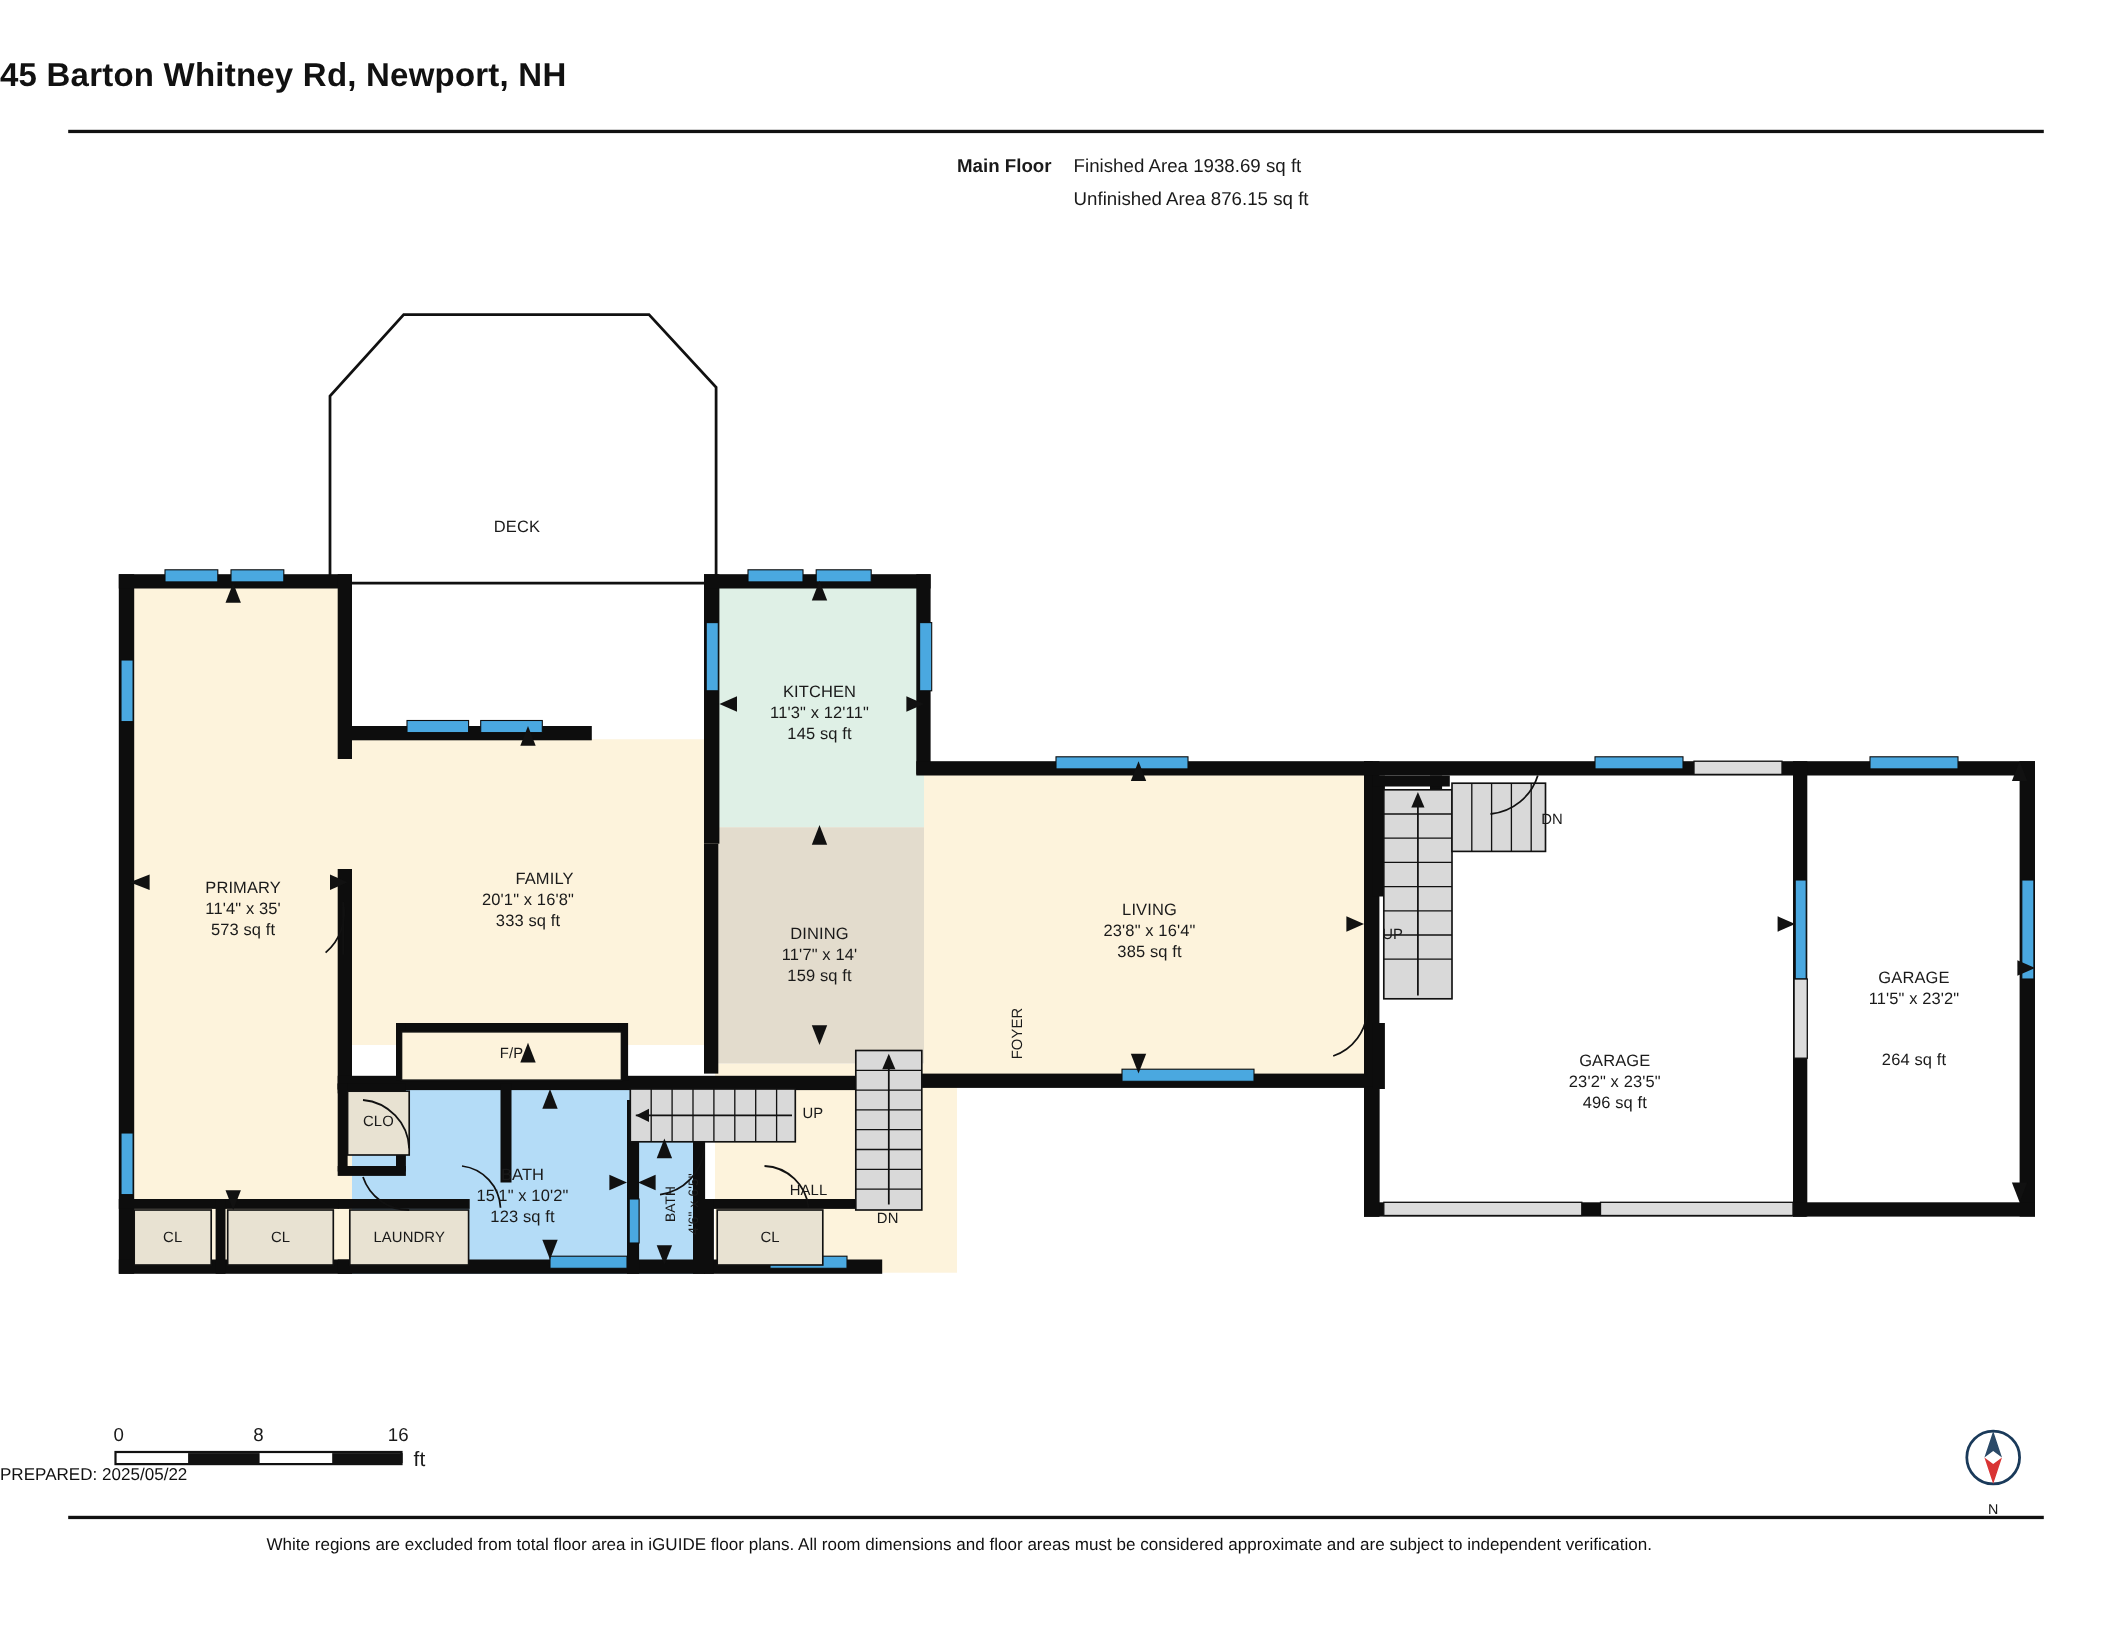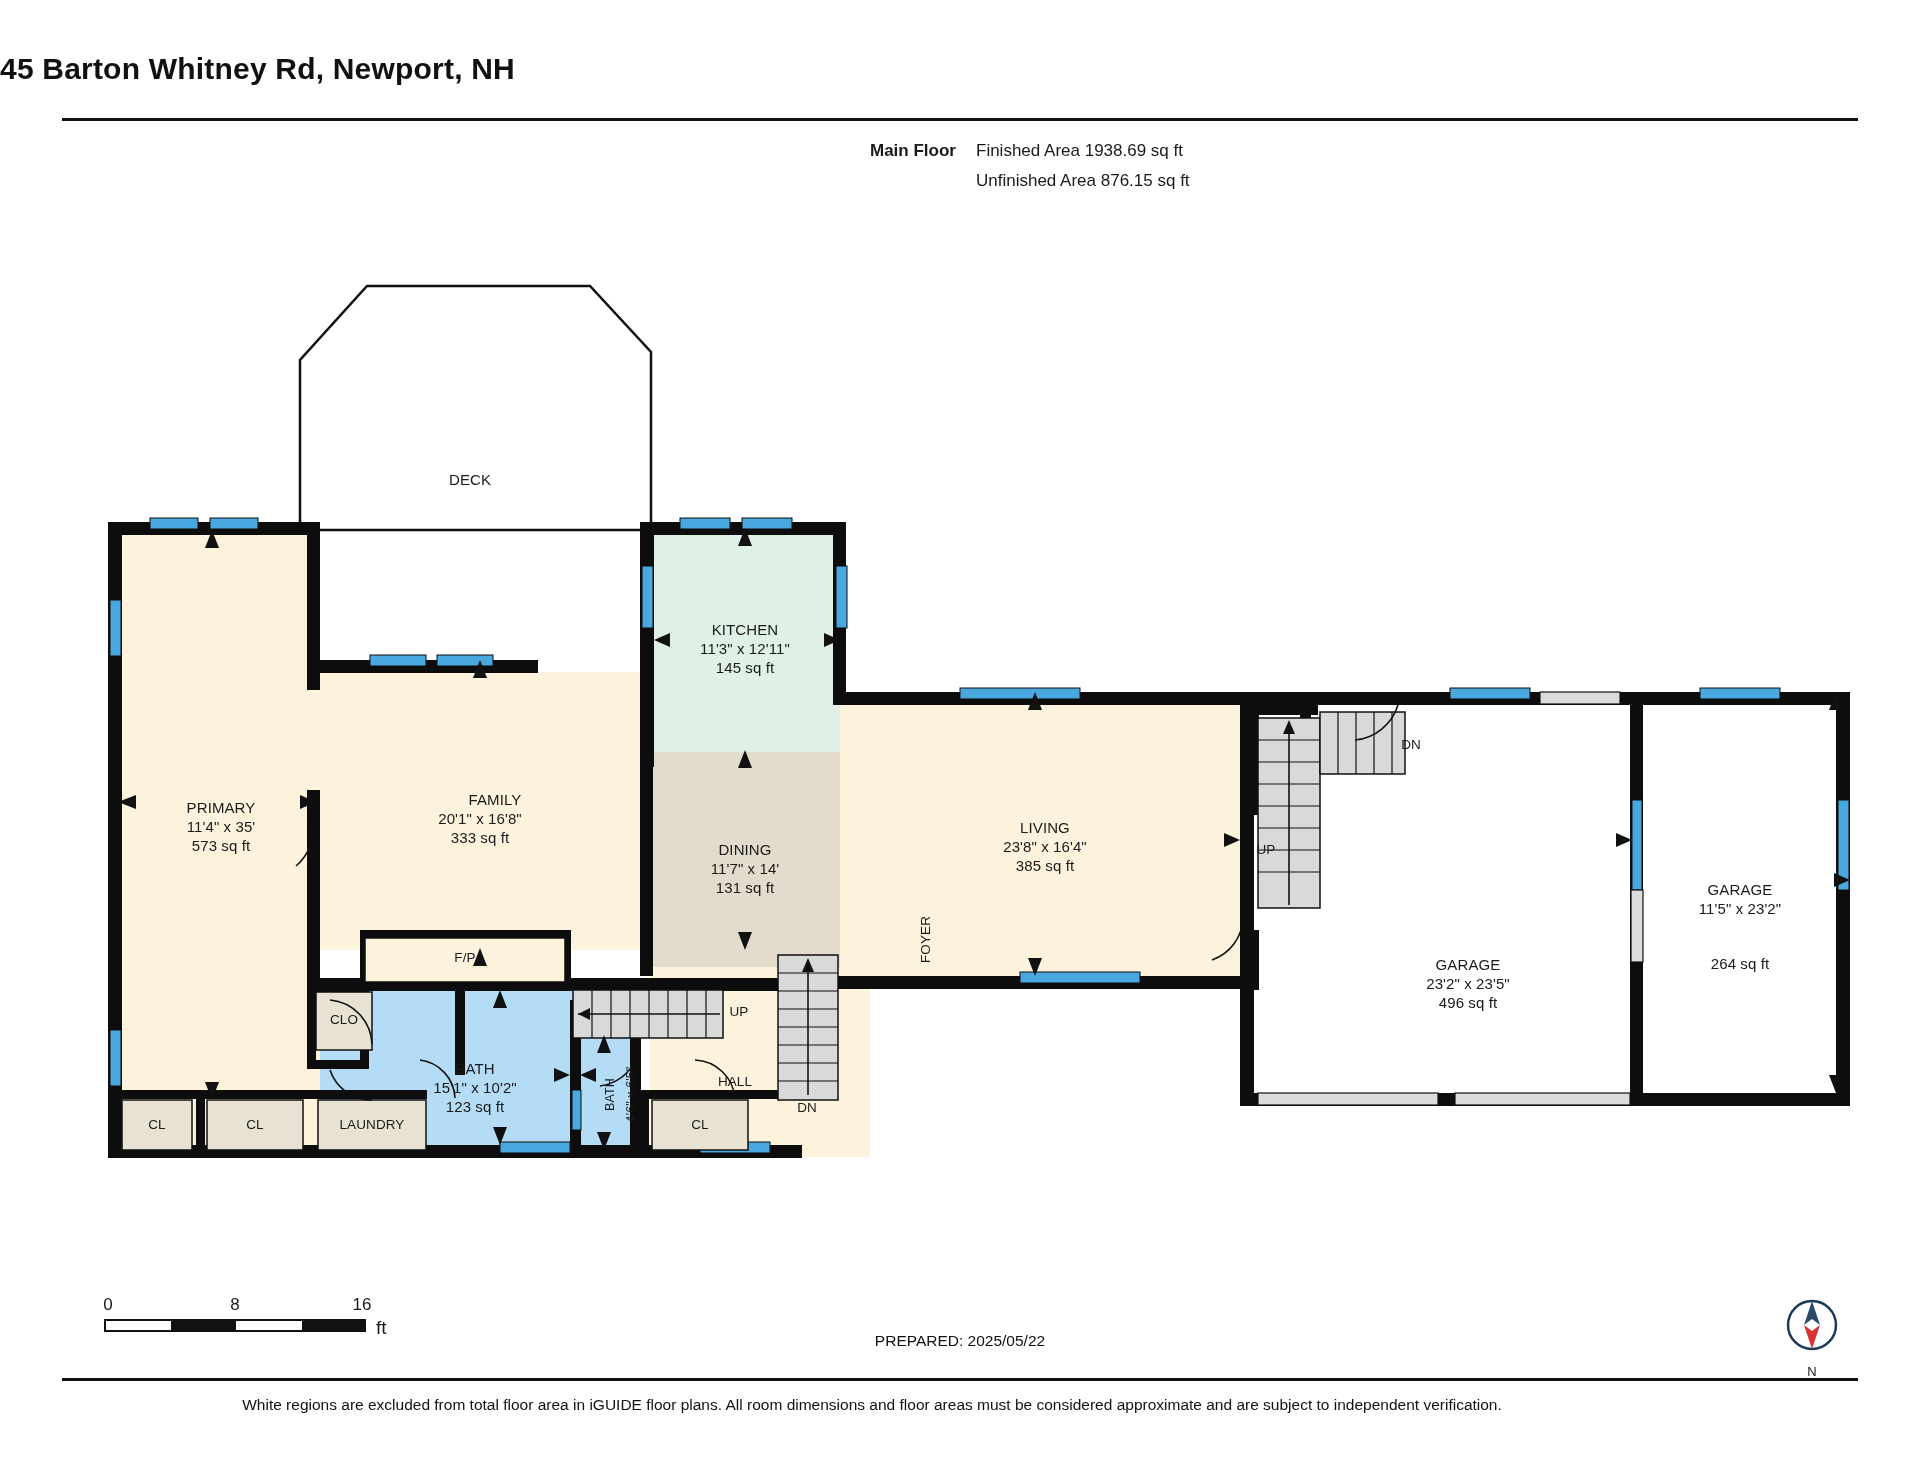--- a/index.html
+++ b/index.html
@@ -13,21 +13,21 @@
   #title-rule{
     position:absolute;left:62px;top:118px;width:1796px;height:3px;background:#111;
   }
   #area-summary{position:absolute;left:870px;top:136px;font-size:17px;line-height:30px;}
   #area-summary .lbl{font-weight:bold;display:inline-block;width:106px;}
   #area-summary .val{display:inline-block;}
 
   
   #footer-rule{position:absolute;left:62px;top:1378px;width:1796px;height:3px;background:#111;}
   #disclaimer{position:absolute;left:0;top:1396px;width:1744px;text-align:center;font-size:15.5px;color:#111;}
-  #prepared{position:absolute;left:0;top:1332px;width:1920px;text-align:center;font-size:15.5px;color:#111;}
+  #prepared{position:absolute;left:0;top:1332px;width:1920px;font-size:15.5px;color:#111;}
 
   
   #scalebar{position:absolute;left:104px;top:1295px;width:270px;height:44px;}
   #scalebar .ticks{position:relative;height:22px;font-size:17px;}
   #scalebar .ticks span{position:absolute;top:0;transform:translateX(-50%);}
   #scalebar .bar{position:relative;top:2px;width:262px;height:13px;border:2px solid #111;box-sizing:border-box;background:#fff;}
   #scalebar .bar i{position:absolute;top:0;height:100%;background:#111;display:block;}
   #scalebar .unit{position:absolute;left:272px;top:22px;font-size:19px;}
 
   
@@ -315,21 +315,21 @@
 <div class="lbl-txt" style="left:395px;top:790px;width:200px;">FAMILY</div>
 <div class="lbl-txt" style="left:380px;top:809px;width:200px;">20'1" x 16'8"</div>
 <div class="lbl-txt" style="left:380px;top:828px;width:200px;">333 sq ft</div>
 
 <div class="lbl-txt" style="left:650px;top:620px;width:190px;">KITCHEN</div>
 <div class="lbl-txt" style="left:650px;top:639px;width:190px;">11'3" x 12'11"</div>
 <div class="lbl-txt" style="left:650px;top:658px;width:190px;">145 sq ft</div>
 
 <div class="lbl-txt" style="left:650px;top:840px;width:190px;">DINING</div>
 <div class="lbl-txt" style="left:650px;top:859px;width:190px;">11'7" x 14'</div>
-<div class="lbl-txt" style="left:650px;top:878px;width:190px;">131 sq ft</div>
+<div class="lbl-txt" style="left:650px;top:878px;width:190px;">159 sq ft</div>
 
 <div class="lbl-txt" style="left:945px;top:818px;width:200px;">LIVING</div>
 <div class="lbl-txt" style="left:945px;top:837px;width:200px;">23'8" x 16'4"</div>
 <div class="lbl-txt" style="left:945px;top:856px;width:200px;">385 sq ft</div>
 
 <div class="lbl-txt" style="left:390px;top:1059px;width:170px;">BATH</div>
 <div class="lbl-txt" style="left:390px;top:1078px;width:170px;">15'1" x 10'2"</div>
 <div class="lbl-txt" style="left:390px;top:1097px;width:170px;">123 sq ft</div>
 
 <div class="lbl-txt tiny rot" style="left:555px;top:1085px;width:110px;transform:rotate(-90deg) translateX(0);">BATH</div>

